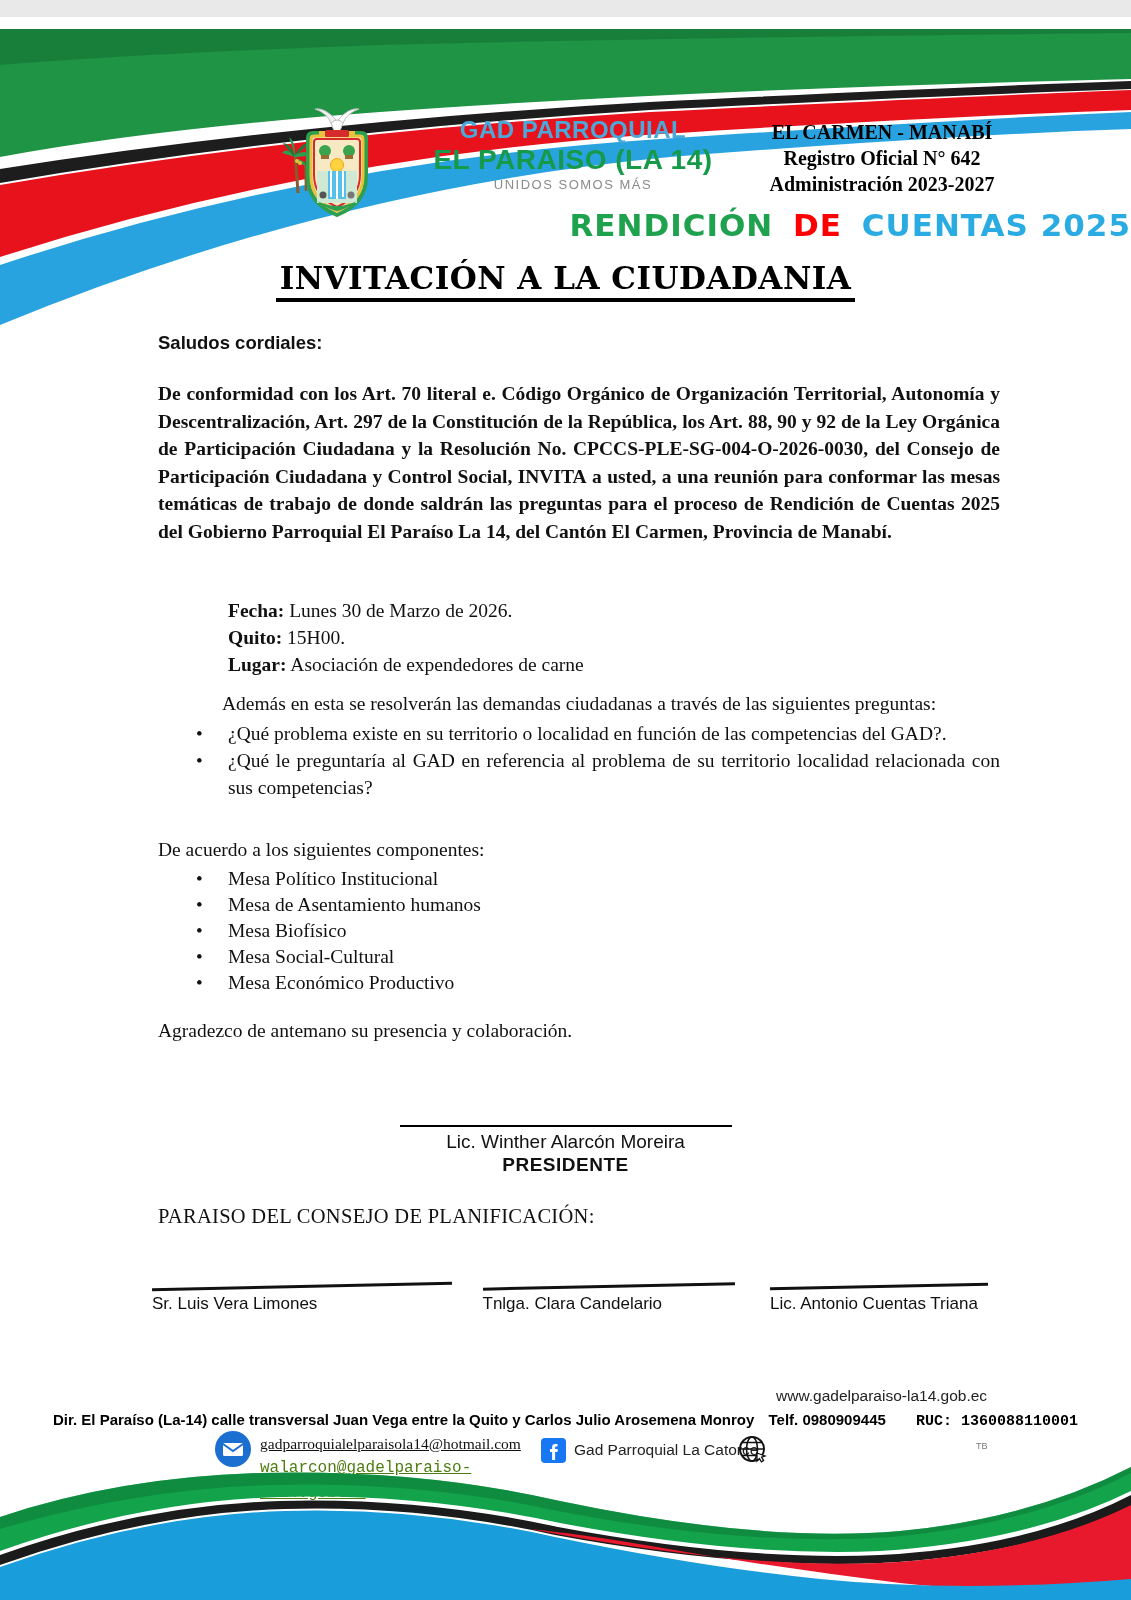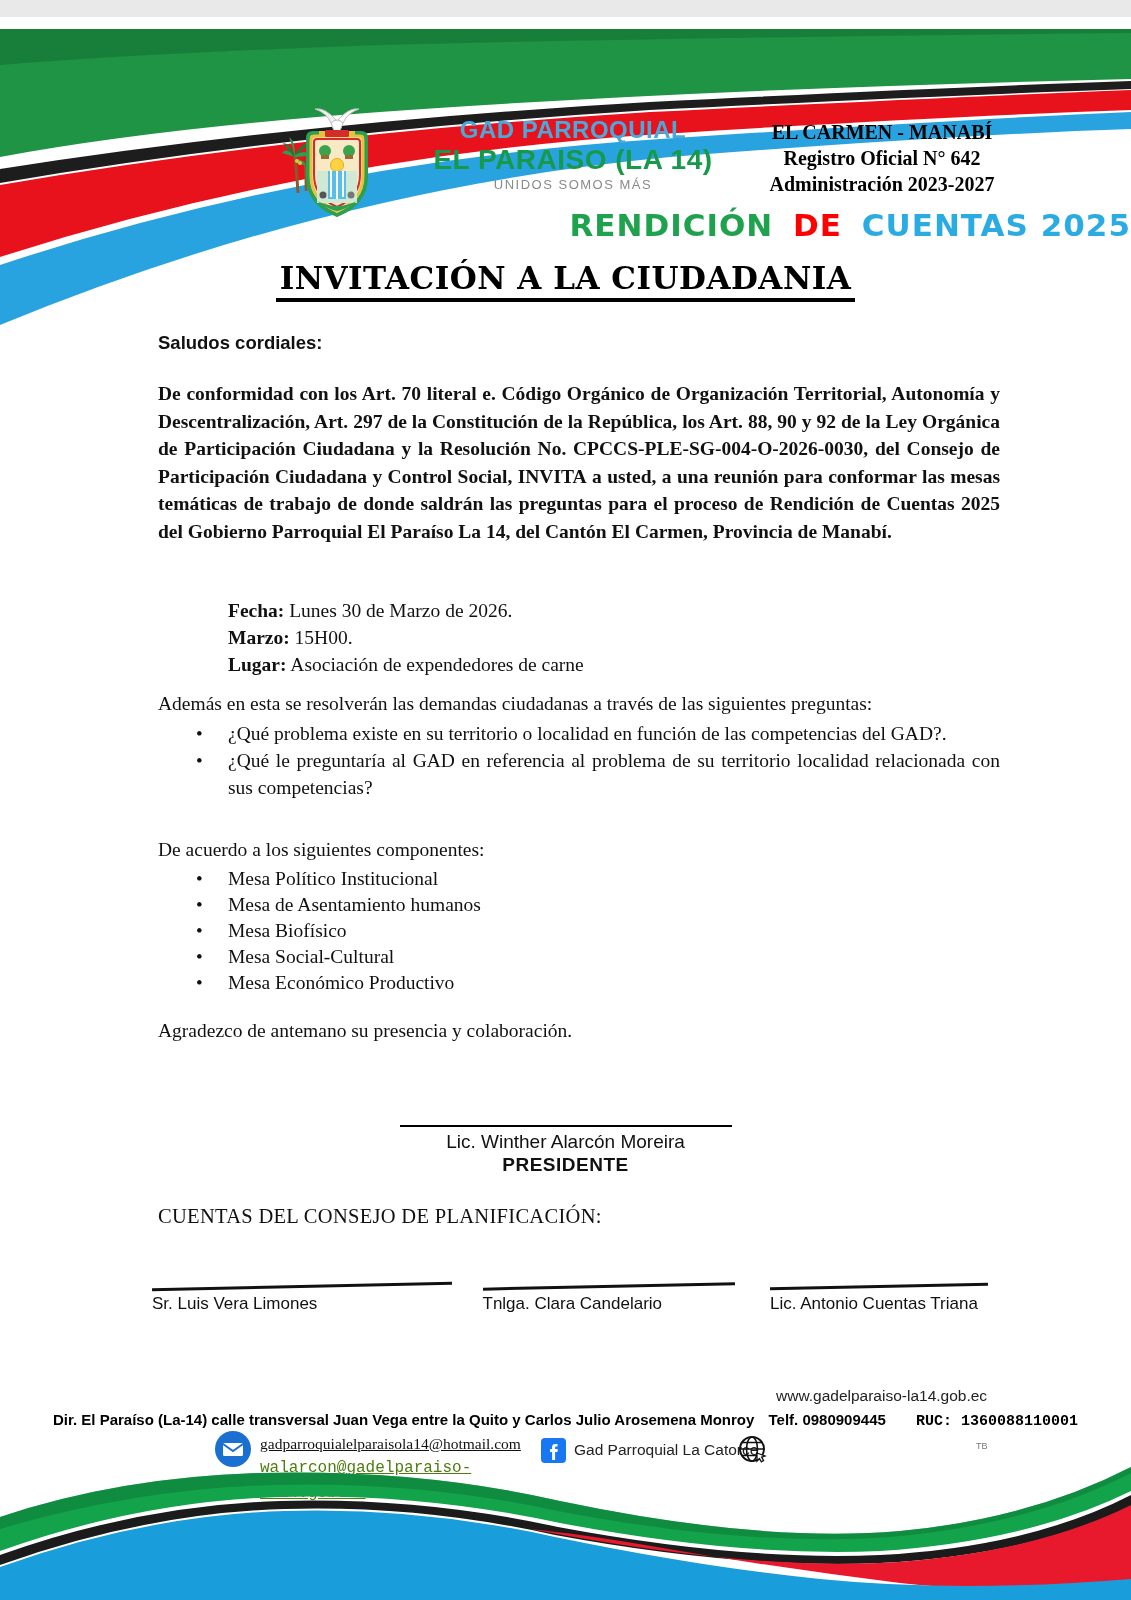--- a/index.html
+++ b/index.html
@@ -30,21 +30,21 @@
   .sub-title-wrap{position:absolute;left:0;top:243px;width:100%;text-align:center;}
   .sub-title{display:inline-block;font-family:"DejaVu Serif",serif;font-weight:bold;font-size:31px;
     letter-spacing:.5px;color:#000;border-bottom:4px solid #000;padding:0 4px 2px 4px;}
 
   
   .content{position:absolute;left:158px;width:842px;font-size:19.5px;}
   #greeting{top:315px;font-family:"Liberation Sans",sans-serif;font-weight:bold;font-size:18.5px;}
   #para1{top:363px;text-align:justify;line-height:27.6px;margin:0;font-weight:bold;}
   #event{top:580px;padding-left:70px;line-height:27px;}
   #event b{font-weight:bold;}
-  #q-intro{top:676px;}
+  #q-intro{top:676px;text-align:center;}
   .blist{list-style:none;margin:0;padding:0;}
   .blist li{position:relative;padding-left:70px;line-height:27px;}
   .blist li .dot{position:absolute;left:38px;top:0;font-size:19px;}
   #q-list{top:703px;}
   #q-list li{text-align:justify;margin-bottom:0;}
   #c-intro{top:822px;}
   #c-list{top:849px;}
   #c-list li{line-height:26px;}
   #closing{top:1003px;}
 
@@ -155,21 +155,21 @@
   <div class="sub-title-wrap">
     <span class="sub-title">INVITACIÓN A LA CIUDADANIA</span>
   </div>
 
   <div id="greeting" class="content abs">Saludos cordiales:</div>
 
   <p id="para1" class="content abs"><span>De conformidad con los Art. 70 literal e. Código Orgánico de Organización Territorial, Autonomía y Descentralización, Art. 297 de la Constitución de la República, los Art. 88, 90 y 92 de la Ley Orgánica de Participación Ciudadana y la Resolución No. CPCCS-PLE-SG-004-O-2026-0030, del Consejo de Participación Ciudadana y Control Social, </span><b>INVITA</b><span> a usted, a una reunión para conformar las mesas temáticas de trabajo de donde saldrán las preguntas para el proceso de Rendición de Cuentas 2025 del Gobierno Parroquial El Paraíso La 14, del Cantón El Carmen, Provincia de Manabí.</span></p>
 
   <div id="event" class="content abs">
     <div><b>Fecha:</b><span> Lunes 30 de Marzo de 2026.</span></div>
-    <div><b>Marzo:</b><span> 15H00.</span></div>
+    <div><b>Quito:</b><span> 15H00.</span></div>
     <div><b>Lugar:</b><span> Asociación de expendedores de carne</span></div>
   </div>
 
   <div id="q-intro" class="content abs">Además en esta se resolverán las demandas ciudadanas a través de las siguientes preguntas:</div>
   <ul id="q-list" class="content abs blist">
     <li><span class="dot">•</span><span>¿Qué problema existe en su territorio o localidad en función de las competencias del GAD?.</span></li>
     <li><span class="dot">•</span><span>¿Qué le preguntaría al GAD en referencia al problema de su territorio localidad relacionada con sus competencias?</span></li>
   </ul>
 
   <div id="c-intro" class="content abs">De acuerdo a los siguientes componentes:</div>
@@ -182,21 +182,21 @@
   </ul>
 
   <div id="closing" class="content abs">Agradezco de antemano su presencia y colaboración.</div>
 
   <div class="pres-block">
     <div class="pres-line"></div>
     <div>Lic. Winther Alarcón Moreira</div>
     <div class="pres-title">PRESIDENTE</div>
   </div>
 
-  <div id="council-heading">CUENTAS DEL CONSEJO DE PLANIFICACIÓN:</div>
+  <div id="council-heading">PARAISO DEL CONSEJO DE PLANIFICACIÓN:</div>
 
   <div class="members">
     <div class="member m1">
       <div class="sig-line"></div>
       <div>Sr. Luis Vera Limones</div>
     </div>
     <div class="member m2">
       <div class="sig-line"></div>
       <div>Tnlga. Clara Candelario</div>
     </div>

